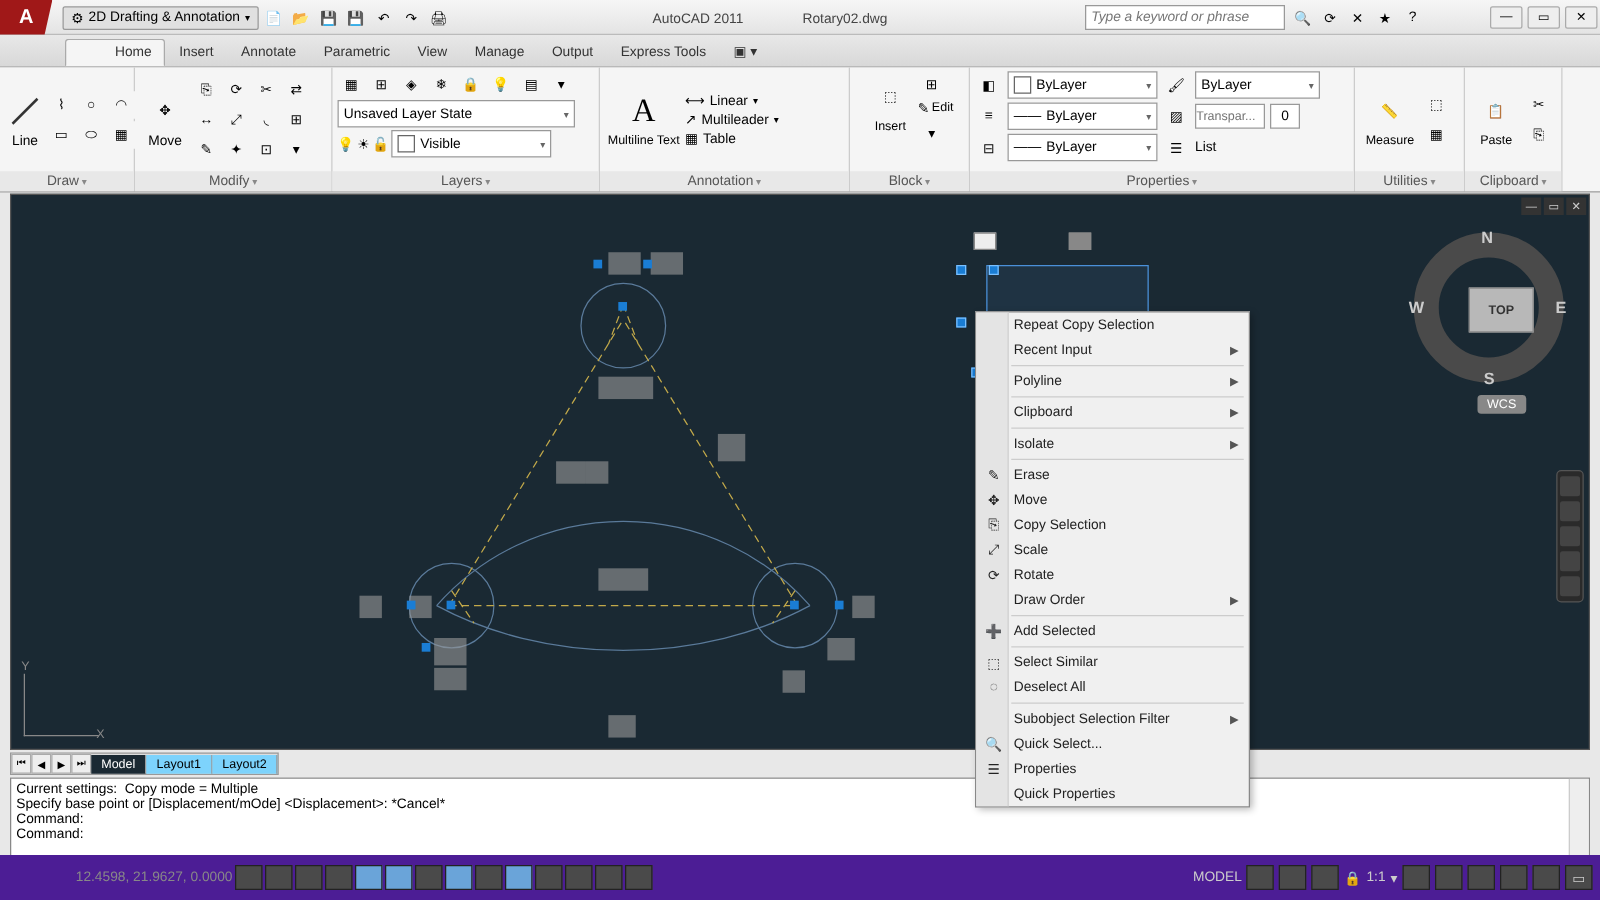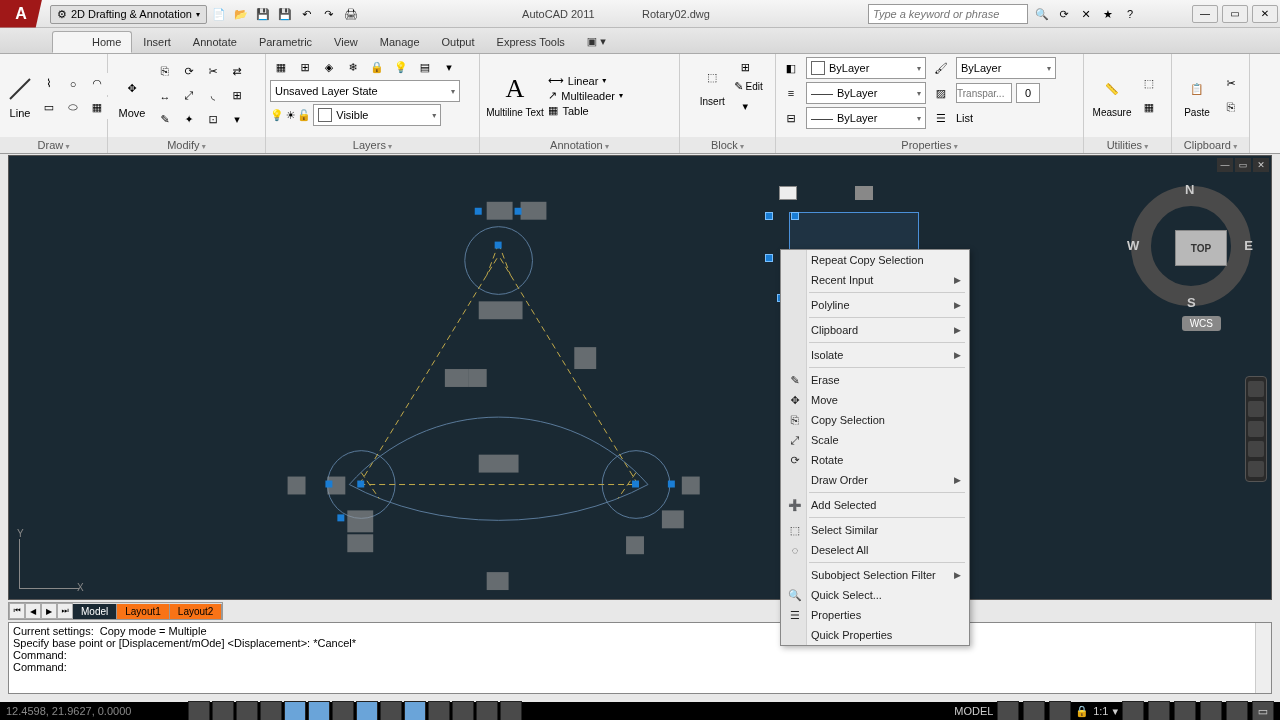--- a/index.html
+++ b/index.html
@@ -59,37 +59,37 @@
 .ucs-icon .x-axis { position:absolute; bottom:0; left:0; width:60px; height:1px; background:#888; }
 .ucs-label { position:absolute; color:#888; font-size:10px; }
 
 svg.drawing { position:absolute; top:0; left:0; width:100%; height:100%; pointer-events:none; }
 .constraint-box { fill:#999; opacity:0.6; }
 .grip { fill:#1a7dd4; }
 
 .sel-rect { position:absolute; border:1px solid #4a90d9; background:rgba(74,144,217,0.1); }
 .sel-grip { position:absolute; width:8px; height:8px; background:#1a7dd4; border:1px solid #7ac0ff; }
 
-.context-menu { position:absolute; background:#f0f0f0; border:1px solid #888; box-shadow:2px 2px 6px rgba(0,0,0,.3); width:190px; z-index:100; }
+.context-menu { position:absolute; background:#f0f0f0; border:1px solid #888; box-shadow:2px 2px 6px rgba(0,0,0,.3); width:220px; z-index:100; }
 .menu-item { padding:4px 8px 4px 30px; display:flex; align-items:center; position:relative; font-size:11px; color:#222; }
 .menu-item .micon { position:absolute; left:6px; width:16px; height:16px; display:flex; align-items:center; justify-content:center; }
 .menu-item .arrow { margin-left:auto; font-size:9px; color:#555; }
 .menu-sep { height:1px; background:#ccc; margin:2px 4px 2px 28px; }
 .menu-icon-col { position:absolute; left:0; top:0; bottom:0; width:26px; background:#e4e4e4; border-right:1px solid #d0d0d0; }
 
 .sheet-tabs { position:absolute; bottom:100px; left:8px; height:18px; background:#ddd; display:flex; align-items:center; border:1px solid #999; }
 .sheet-nav { width:16px; height:16px; background:#eee; border:1px solid #aaa; display:flex; align-items:center; justify-content:center; font-size:8px; }
-.sheet-tab { padding:2px 8px; background:#f97316; border-right:1px solid #999; font-size:10px; }
+.sheet-tab { padding:2px 8px; background:#7dd3fc; border-right:1px solid #999; font-size:10px; }
 .sheet-tab.active { background:#1a2933; color:#fff; }
 
 .cmdline { position:absolute; bottom:26px; left:8px; right:8px; height:72px; background:#fff; border:1px solid #888; font-family:Consolas,monospace; font-size:12px; padding:2px 4px; overflow:hidden; }
 .cmdline div { white-space:pre; }
 .cmd-scroll { position:absolute; right:0; top:0; bottom:0; width:16px; background:#eee; border-left:1px solid #ccc; }
 
-.statusbar { position:absolute; bottom:0; left:0; right:0; height:18px; background:#000000; display:flex; align-items:center; padding:0 6px; gap:2px; }
+.statusbar { position:absolute; bottom:0; left:0; right:0; height:36px; background:#4c1d95; display:flex; align-items:center; padding:0 6px; gap:2px;text-align:right; }
 .status-coords { color:#888; font-size:11px; width:180px; }
 .status-btn { width:22px; height:20px; background:#4a4a4a; border:1px solid #222; display:flex; align-items:center; justify-content:center; }
 .status-btn.on { background:#6aa4d9; }
 .status-right { margin-left:auto; display:flex; align-items:center; gap:4px; color:#ccc; font-size:11px; }
 
 .tiny-icon-badge { position:absolute; width:18px; height:14px; background:#eee; border:1px solid #888; }
 
 </style>
 </head>
 <body>

